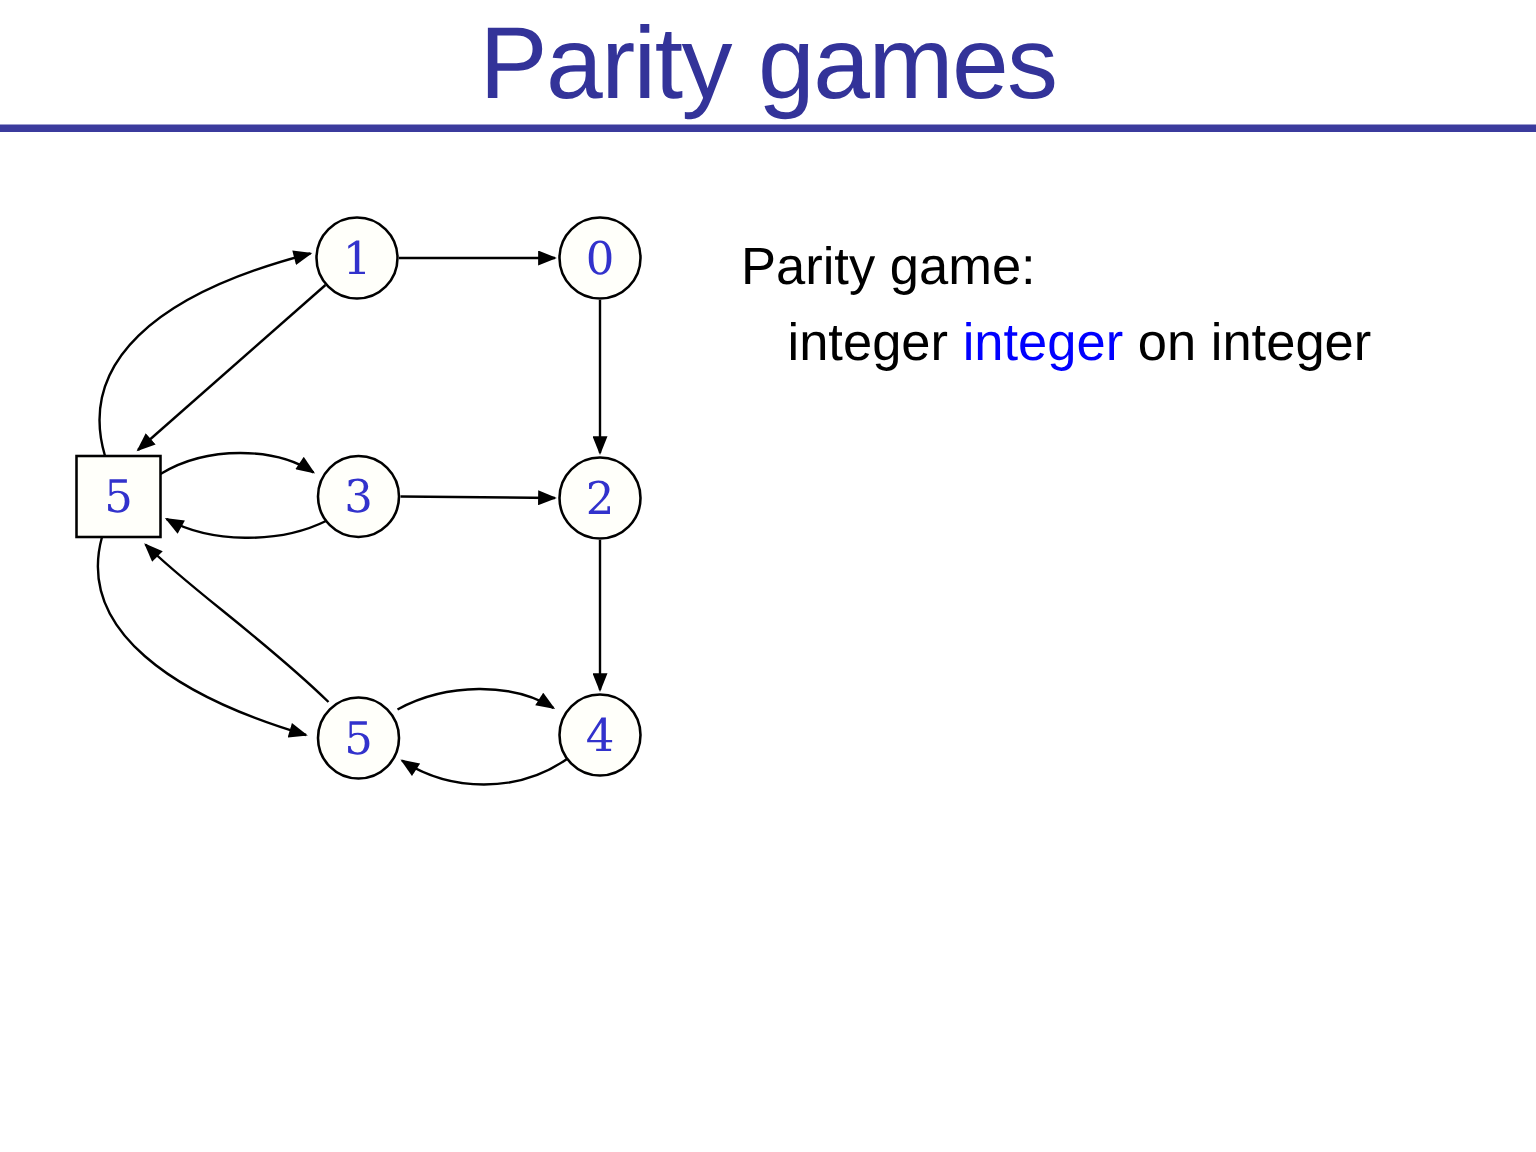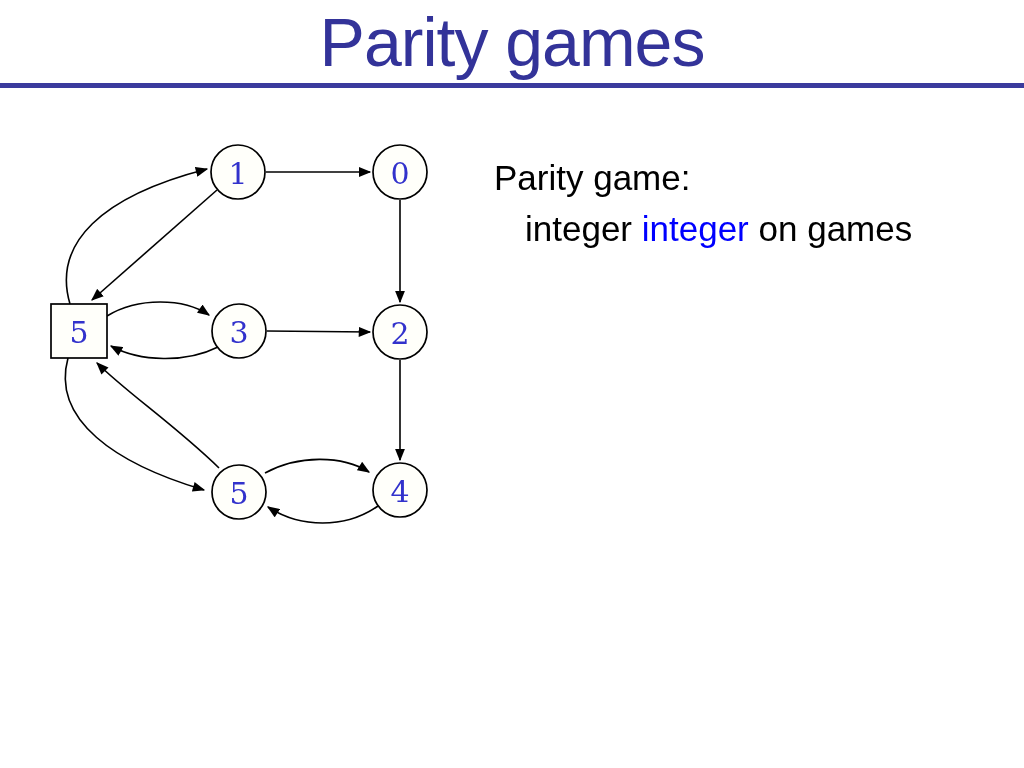--- a/index.html
+++ b/index.html
@@ -102,14 +102,14 @@
       </g>
       <g>
         <circle cx="400" cy="490" r="27" class="node-shape"></circle>
         <text x="400" y="491" class="node-label">4</text>
       </g>
     </g>
 </svg>
 
 <div class="body-text">
   <div class="body-line-1">Parity game:</div>
-  <div class="body-line-2"><span>integer </span><span class="hl">integer</span><span> on games</span></div>
+  <div class="body-line-2"><span>integer </span><span class="hl">integer</span><span> on integer</span></div>
 </div>
 
 </body></html>

